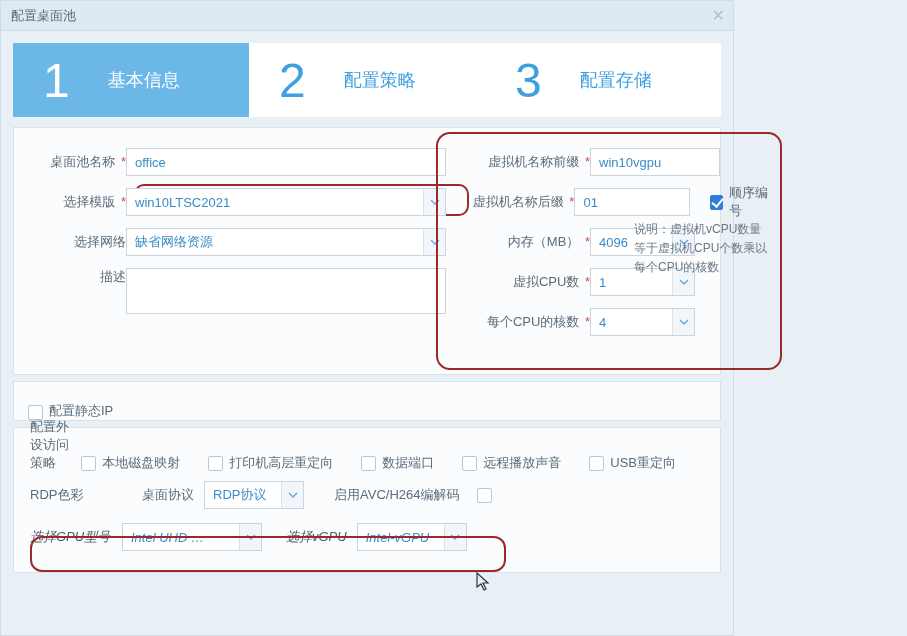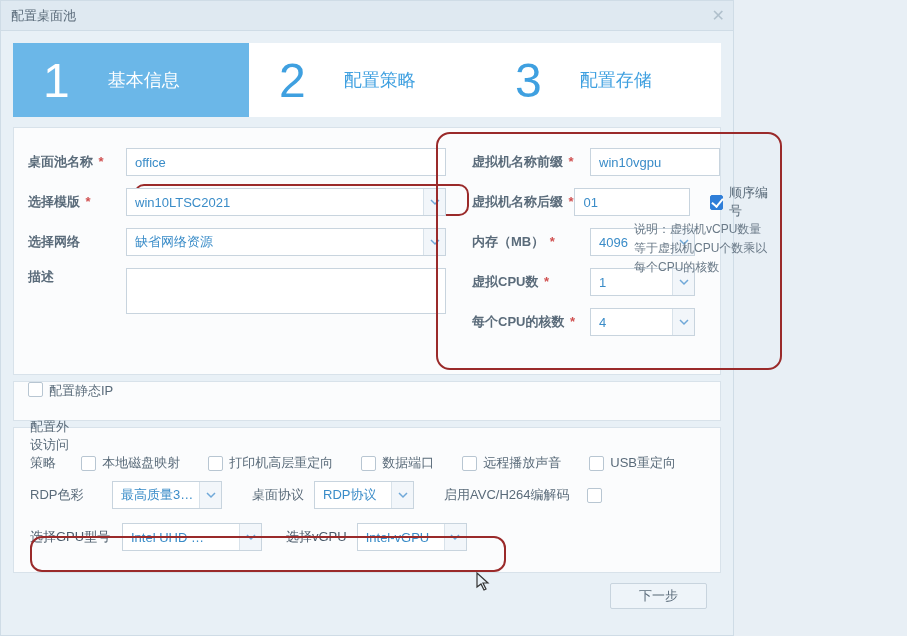--- a/index.html
+++ b/index.html
@@ -81,21 +81,21 @@
   border: 2px solid #9a2a2a; border-radius: 14px;
   pointer-events: none;
 }
 .highlight-gpu {
   position: absolute;
   left: 16px; bottom: 0px; width: 476px; height: 36px;
   border: 2px solid #9a2a2a; border-radius: 12px;
   pointer-events: none;
 }
 .row { display: flex; align-items: center; height: 40px; }
-.row .lbl { width: 98px; text-align: left; color: #5a6b7a; white-space: nowrap; font-weight: bold; }
+.row .lbl { width: 98px; text-align: right; color: #5a6b7a; white-space: nowrap; }
 .row .lbl .star { color: #d05050; margin-left: 2px; }
 .input {
   height: 28px; border: 1px solid #c8d4de; background: #fff;
   padding: 0 8px; color: #3a8cc8; font-size: 13px;
   display: inline-flex; align-items: center;
 }
 .select {
   height: 28px; border: 1px solid #c8d4de; background: #fff;
   display: inline-flex; align-items: center; position: relative;
   color: #3a8cc8; font-size: 13px; cursor: pointer; text-align: center;
@@ -118,28 +118,28 @@
 .chk.blue { background: #2f7ed8; border-color: #2f7ed8; }
 .chk.blue::after {
   content: ""; position: absolute; left: 3px; top: 0px;
   width: 5px; height: 9px; border: solid #fff; border-width: 0 2px 2px 0;
   transform: rotate(40deg);
 }
 .disabled-input {
   height: 28px; width: 50px; border: 1px solid #d6dee6; background: #f5f7f9;
   color: #aeb8c2; display: inline-flex; align-items: center; padding: 0 8px;
 }
-.panel.ip { height: 40px; padding: 0 14px; margin-top: 6px; display: flex; align-items: flex-start; }
+.panel.ip { height: 40px; padding: 0 14px; margin-top: 6px; display: flex; align-items: flex-end; }
 .panel.periph { margin-top: 6px; padding: 10px 16px 16px 16px; position: relative; }
 .periph-row1 { display: flex; align-items: flex-end; height: 34px; flex-wrap: nowrap; }
 .periph-row1 .lbl2 { width: 110px; color: #5a6b7a; }
 .periph-row1 .opt { display: flex; align-items: center; margin-right: 28px; color: #5a6b7a; white-space: nowrap; }
 .periph-row2 { display: flex; align-items: center; height: 38px; margin-top: 4px; }
 .periph-row2 .lbl3 { color: #5a6b7a; margin-right: 10px; }
-.periph-row3 { display: flex; align-items: center; height: 38px; margin-top: 4px; }
+.periph-row3 { display: flex; align-items: center; height: 38px; margin-top: 4px; font-style: italic; }
 .footer { display: flex; justify-content: flex-end; padding: 10px 14px; }
 .btn {
   height: 26px; padding: 0 28px; background: #eef4f9; border: 1px solid #c8d4de;
   color: #5a6b7a; font-size: 13px; border-radius: 2px; cursor: pointer;
   display: inline-flex; align-items: center;
 }
 .hint { color: #6a7a88; font-size: 12px; margin-left: 10px; line-height: 1.6; position: absolute; right: 4px; top: 78px; width: 136px; }
 .cursor-icon {
   position: absolute; left: 462px; bottom: -20px; width: 16px; height: 20px;
   color: #333;
@@ -278,28 +278,20 @@
             <span class="chk"></span>
             <span>远程播放声音</span>
           </span>
         <span class="opt">
             <span class="chk"></span>
             <span>USB重定向</span>
           </span>
       </div>
       <div class="periph-row2">
         <span class="lbl3" style="width:72px">RDP色彩</span>
-        <span class="select" style="width:110px">
-          <span class="sval">最高质量32位</span>
-          <span class="arrow">
-              <svg viewBox="0 0 10 10">
-                <path d="M1 3 L5 7 L9 3" fill="none" stroke="#6fa8d8" stroke-width="1.5"></path>
-              </svg>
-            </span>
-        </span>
         <span class="lbl3" style="margin-left:30px">桌面协议</span>
         <span class="select" style="width:100px">
           <span class="sval">RDP协议</span>
           <span class="arrow">
               <svg viewBox="0 0 10 10">
                 <path d="M1 3 L5 7 L9 3" fill="none" stroke="#6fa8d8" stroke-width="1.5"></path>
               </svg>
             </span>
         </span>
         <span class="lbl3" style="margin-left:30px">启用AVC/H264编解码</span>
@@ -324,17 +316,14 @@
               </svg>
             </span>
         </span>
       </div>
       <div class="highlight-gpu"></div>
       <svg class="cursor-icon" viewBox="0 0 16 20">
           <path d="M1 1 L1 15 L5 12 L8 18 L10 17 L7 11 L12 11 Z" fill="none" stroke="#333" stroke-width="1.2"></path>
         </svg>
     </div>
 
-    <div class="footer">
-      <span class="btn">下一步</span>
-    </div>
   </div>
 </div>
 
 </body></html>

